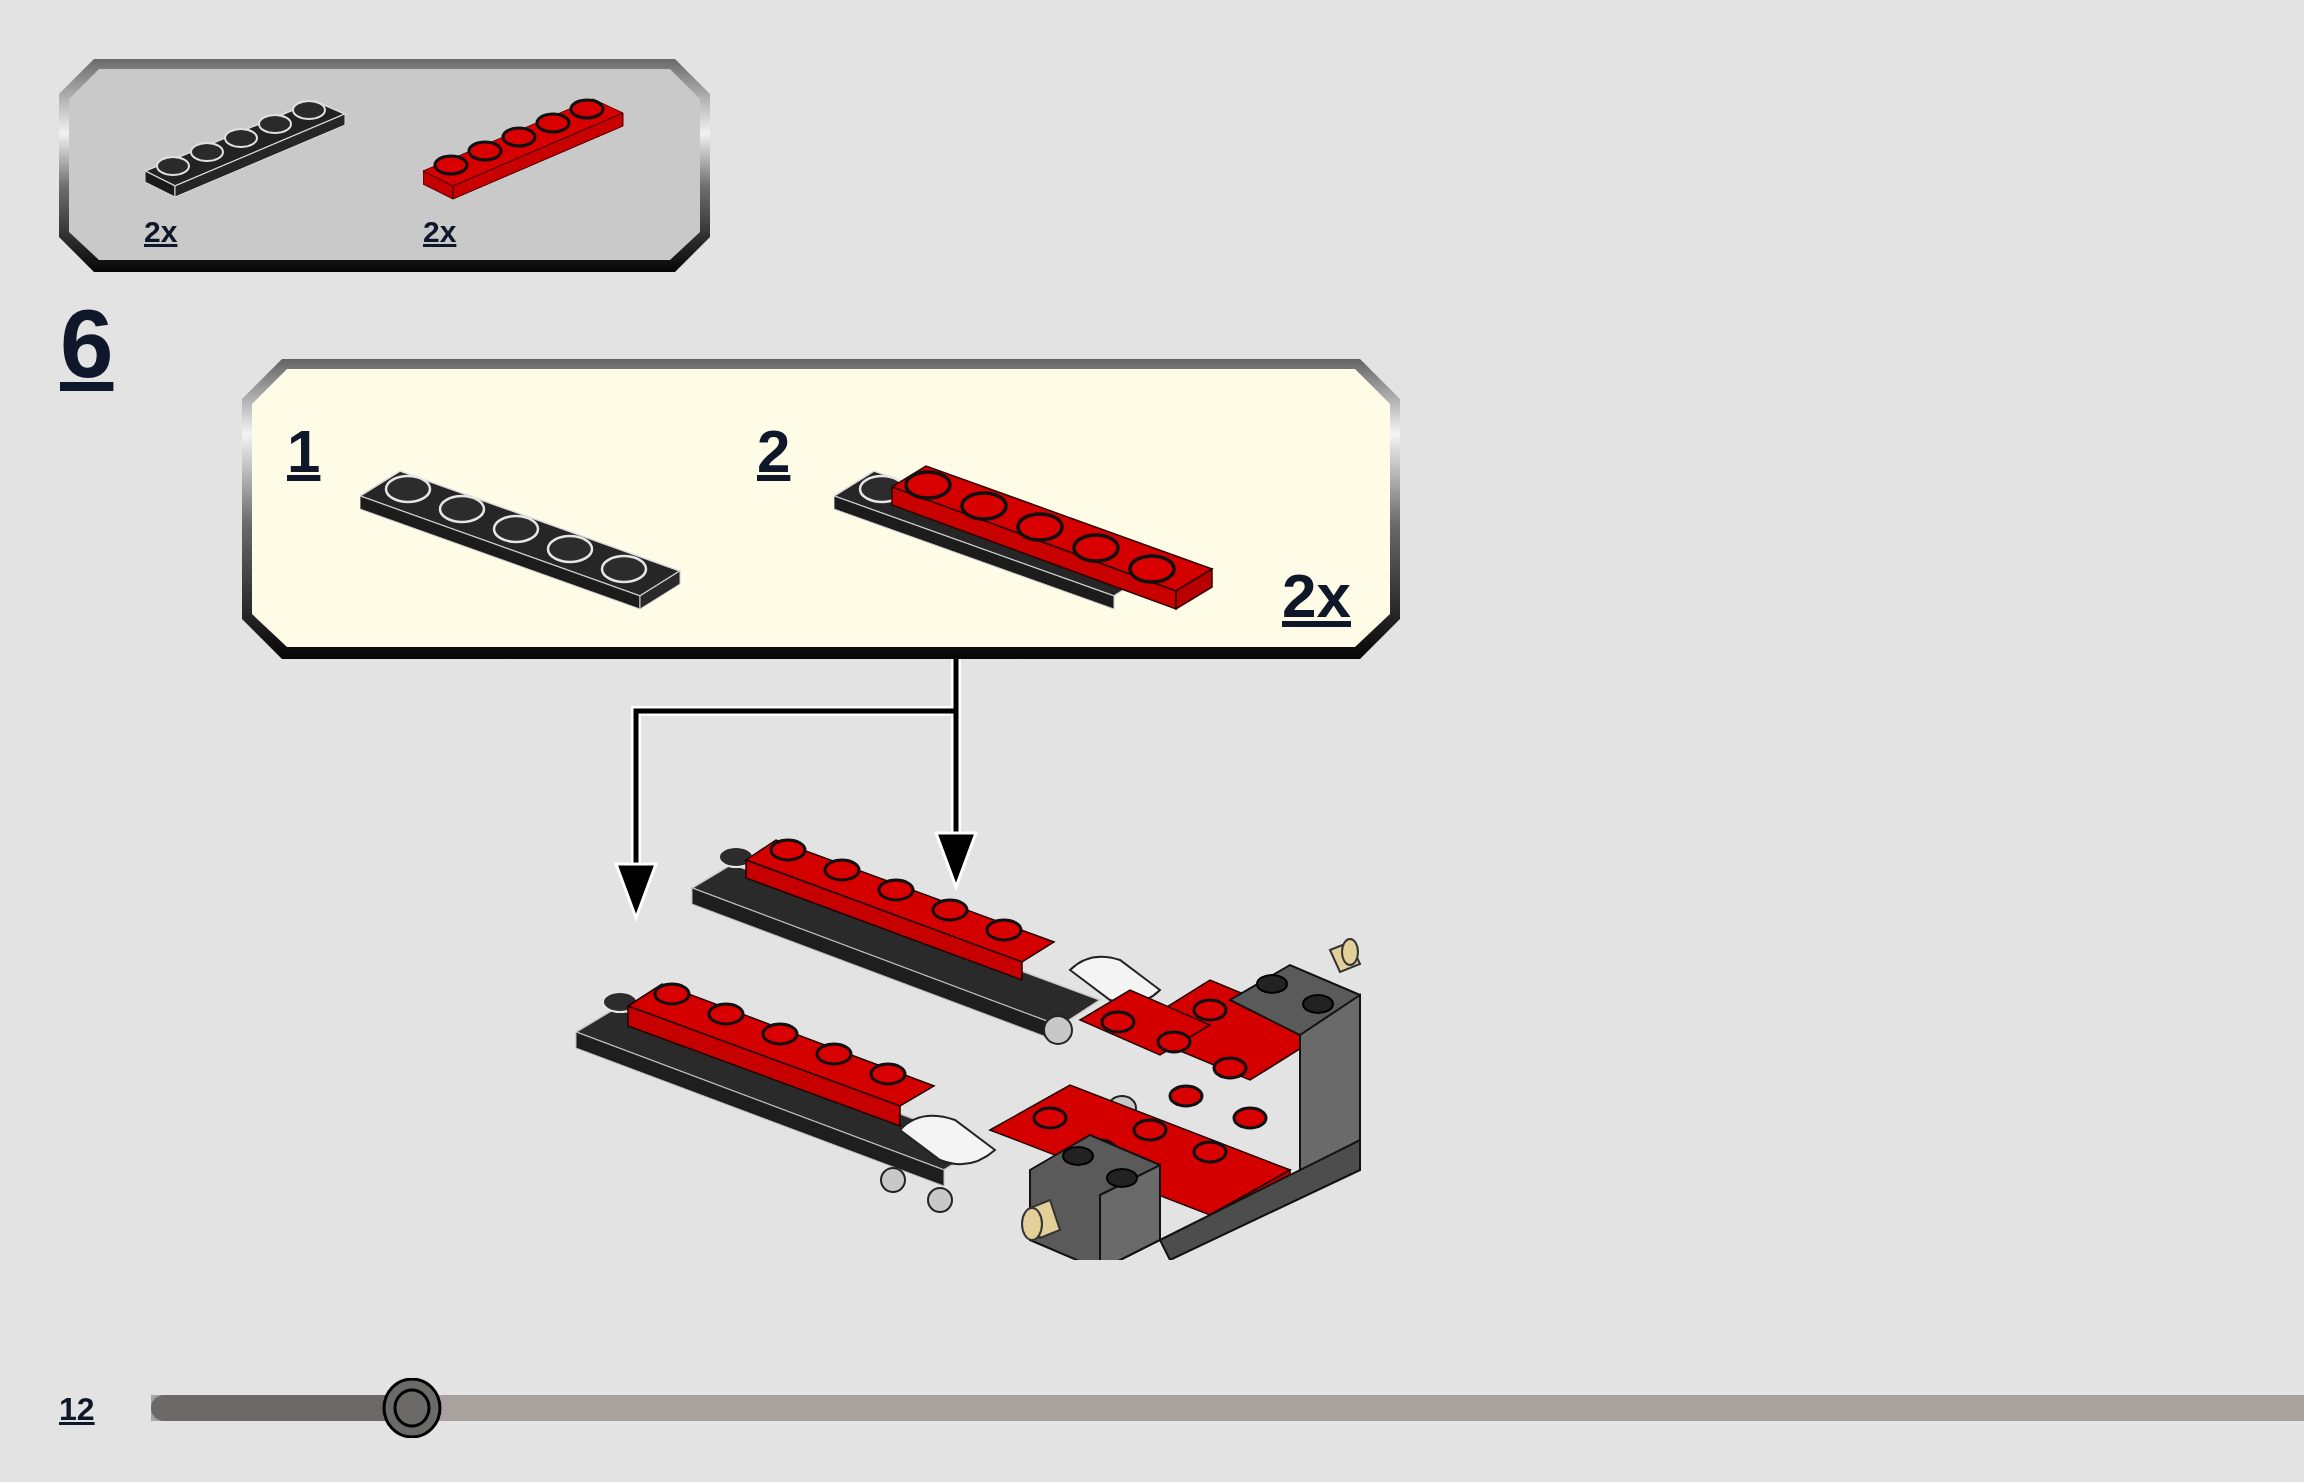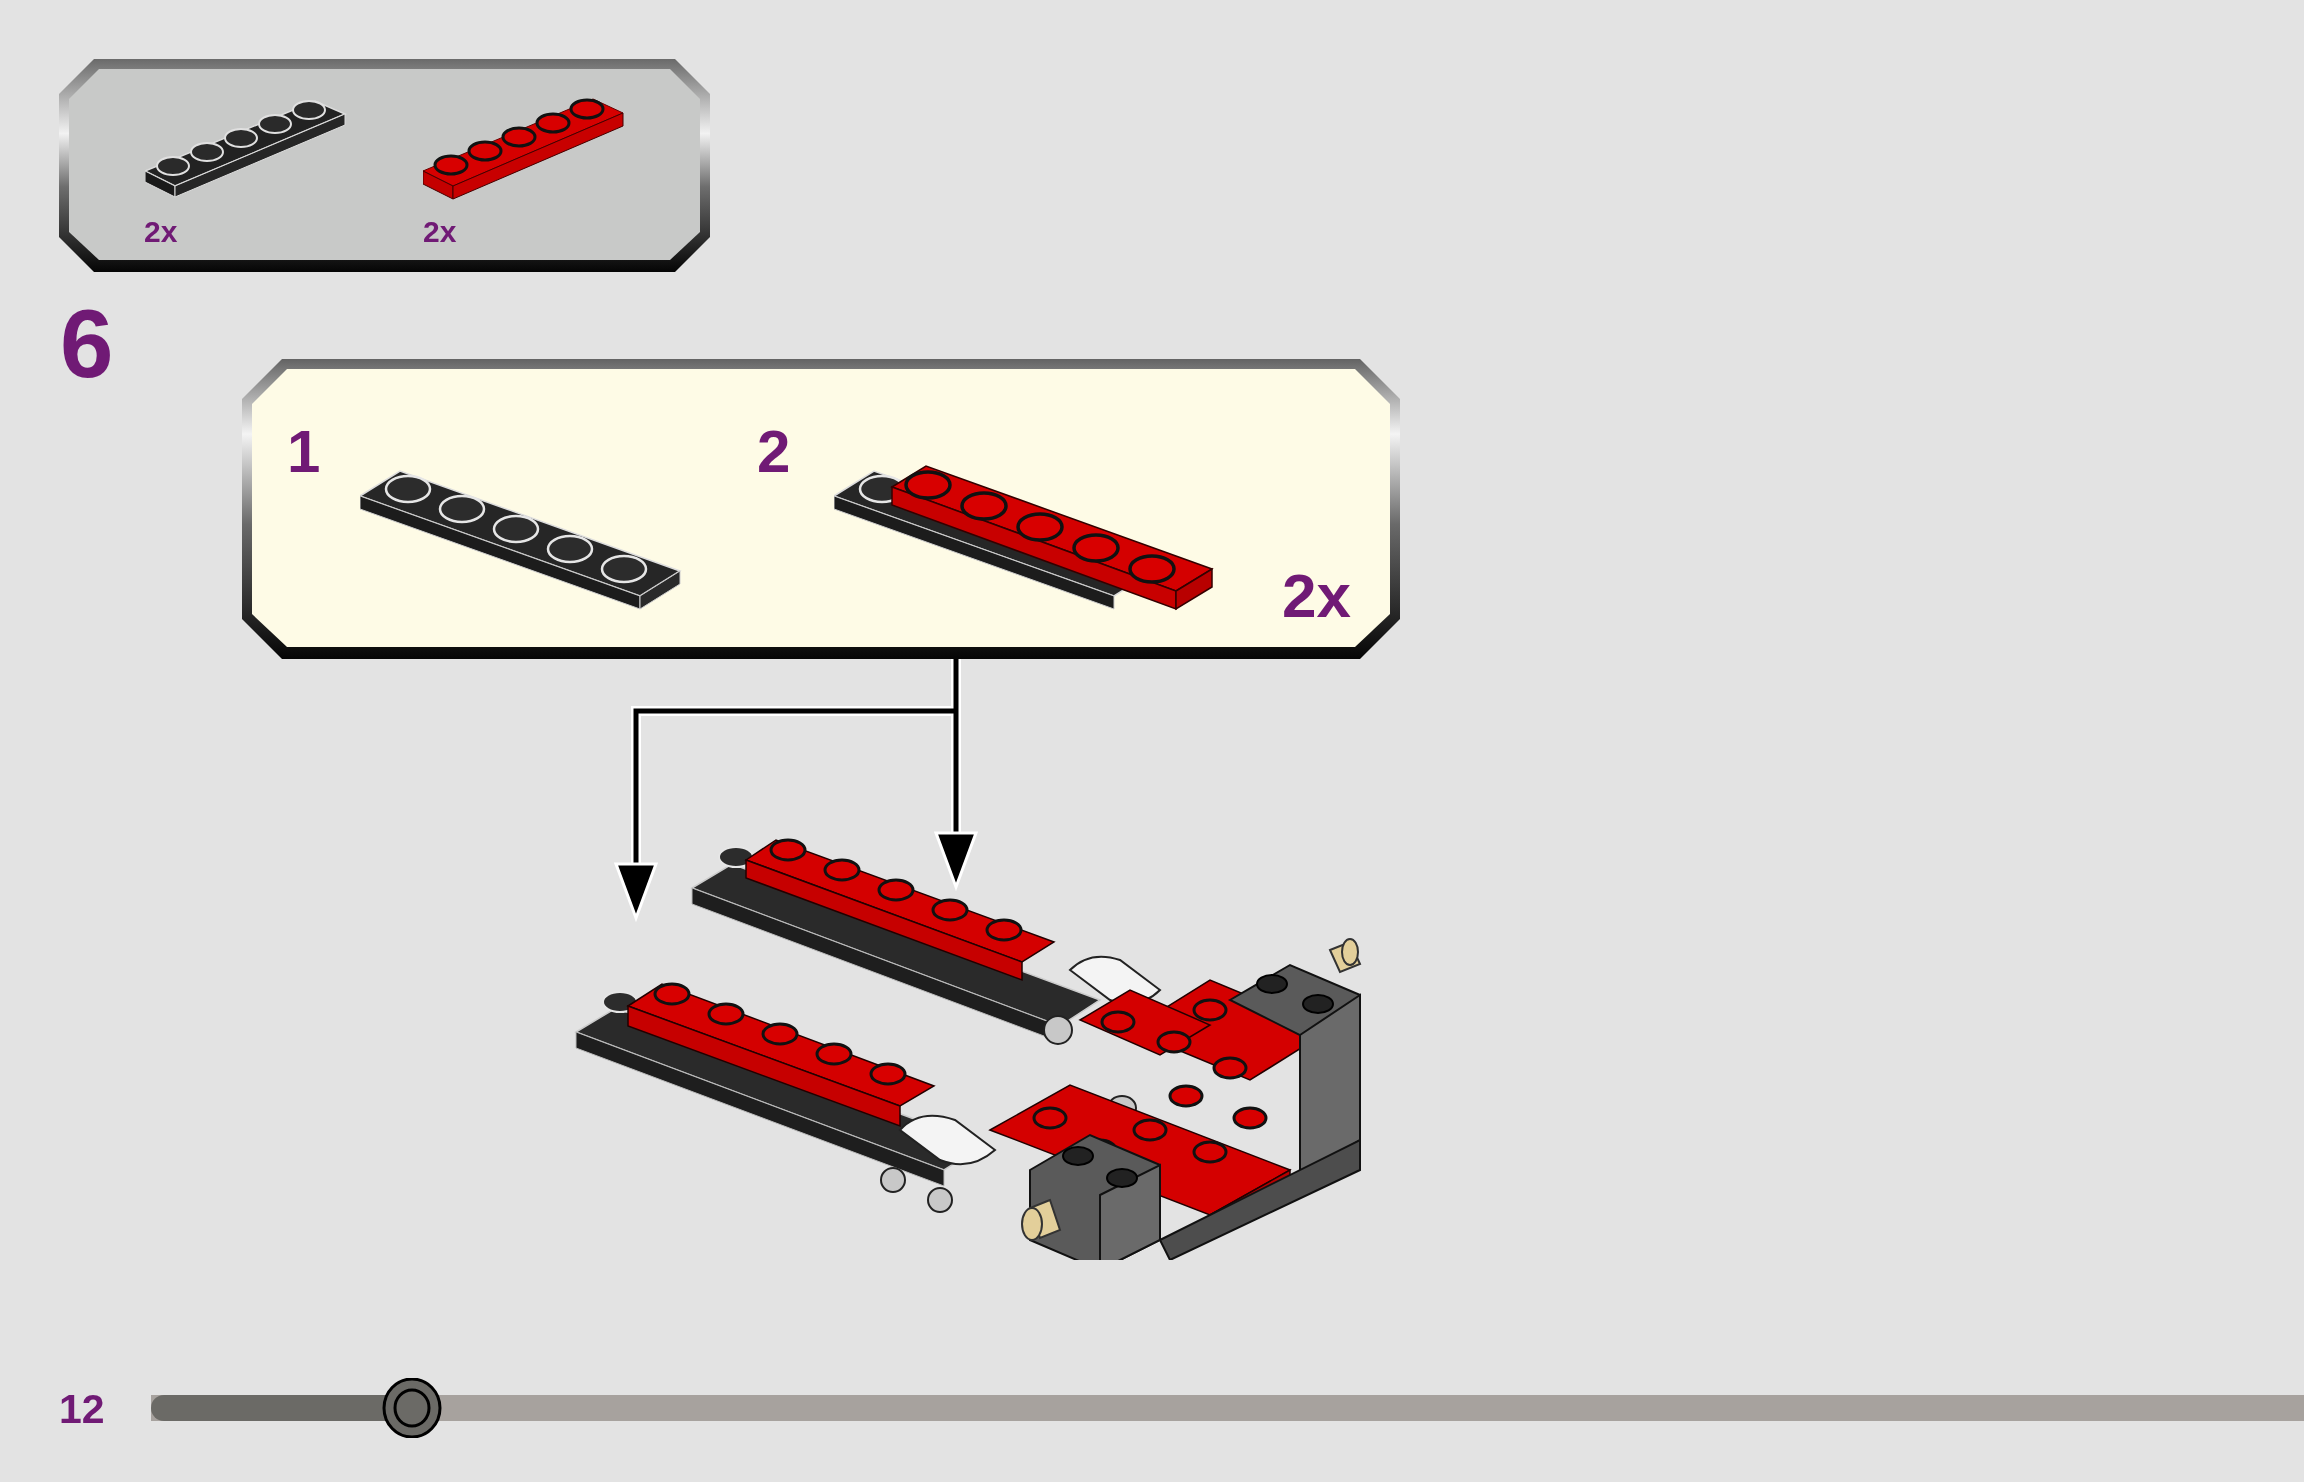--- a/index.html
+++ b/index.html
@@ -2,28 +2,28 @@
 <html><head>
   <meta charset="utf-8">
   <style>
     html, body { margin: 0; padding: 0; }
     body {
       width: 2304px; height: 1482px; overflow: hidden;
       background: #e3e3e3; position: relative;
       font-family: "Liberation Sans", sans-serif;
     }
     .abs { position: absolute; }
-    .bold { font-weight: bold; color: #701a75; }
+    .bold { font-weight: bold; color: #0f172a; text-decoration: underline; }
     #parts-box { left: 59px; top: 59px; width: 651px; height: 213px; }
     #sub-box { left: 242px; top: 359px; width: 1158px; height: 300px; }
     .qty-small { font-size: 30px; line-height: 30px; }
     .step-num { left: 60px; top: 296px; font-size: 96px; line-height: 96px; }
     .sub-idx { font-size: 60px; line-height: 60px; }
     .sub-qty { font-size: 62px; line-height: 62px; }
-    .page-num { left: 59px; top: 1390px; font-size: 41px; line-height: 38px; }
+    .page-num { left: 59px; top: 1390px; font-size: 32px; line-height: 38px; }
     #progress { left: 151px; top: 1395px; width: 2153px; height: 26px; }
     svg { display: block; }
   </style>
 </head>
 <body>
 
 <div id="parts-box" class="abs">
   <svg width="651" height="213" viewBox="0 0 651 213">
     <defs>
       <linearGradient id="frameGrad" x1="0" y1="0" x2="0" y2="1">

